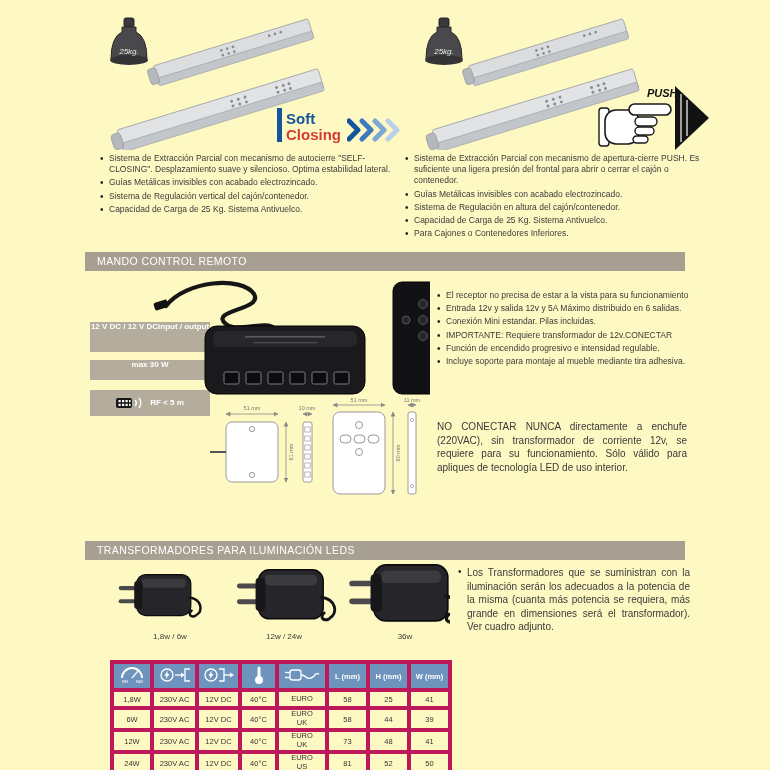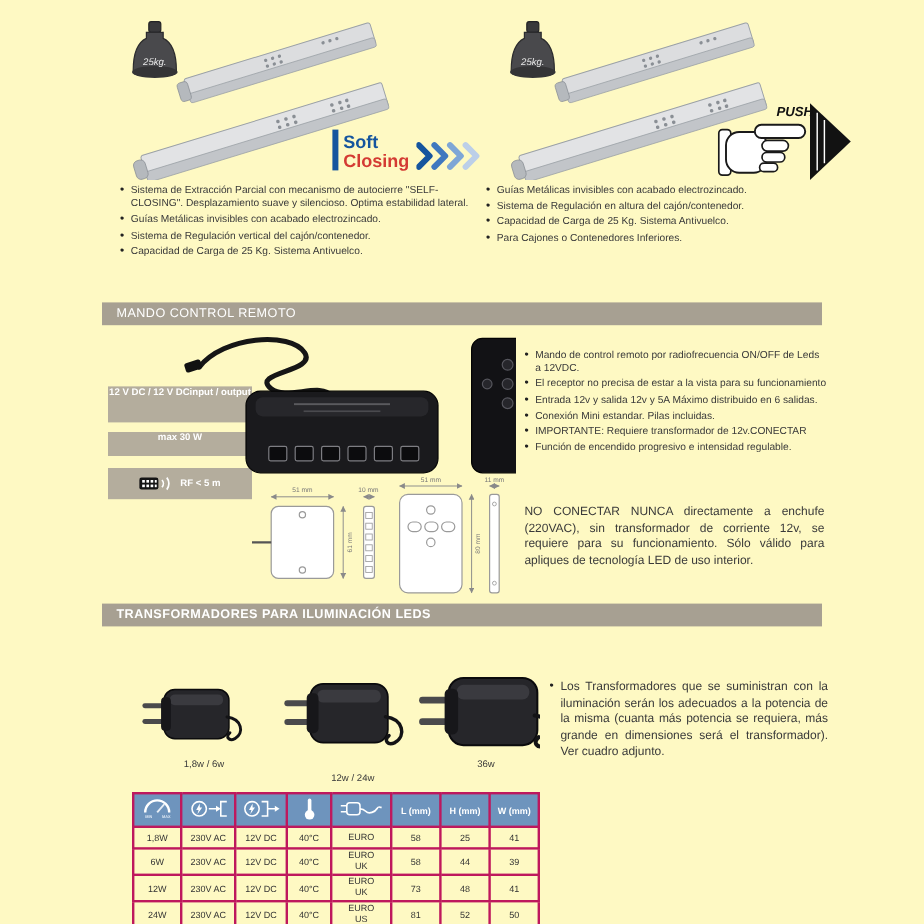--- a/index.html
+++ b/index.html
@@ -23,21 +23,21 @@
   
   .softclosing{position:absolute;display:flex;align-items:flex-end;}
   .sc-bar{width:5px;height:34px;background:#15559e;margin-right:4px;}
   .sc-text{line-height:1;}
   .sc-soft{color:#15559e;font-size:15px;font-weight:bold;display:block;}
   .sc-closing{color:#d43b33;font-size:15px;font-weight:bold;display:block;margin-top:1px;}
   
   .tlabel{position:absolute;font-size:8px;color:#3a3a3a;text-align:center;}
   
   table.tf{border-collapse:collapse;table-layout:fixed;}
-  table.tf th,table.tf td{border:2px solid #be185d;padding:0 1px;text-align:center;vertical-align:middle;
+  table.tf th,table.tf td{border:4px solid #be185d;padding:0 1px;text-align:center;vertical-align:middle;
                           font-size:7.5px;color:#333;box-sizing:border-box;}
   table.tf th{background:#6e94bd;color:#fff;height:28px;font-size:7.5px;font-weight:bold;}
   table.tf td .wrapnarrow{display:inline-block;width:30px;line-height:1.15;}
   .dimtext{font-size:5.5px;fill:#777;}
 </style>
 </head>
 <body>
 
 <div class="page">
 
@@ -165,20 +165,21 @@
     </svg>
   </div>
 
   <ul class="bullets abs" style="left:100px;top:153px;width:298px;">
     <li>Sistema de Extracción Parcial con mecanismo de autocierre "SELF-CLOSING". Desplazamiento suave y silencioso. Optima estabilidad lateral.</li>
     <li>Guías Metálicas invisibles con acabado electrozincado.</li>
     <li>Sistema de Regulación vertical del cajón/contenedor.</li>
     <li>Capacidad de Carga de 25 Kg. Sistema Antivuelco.</li>
   </ul>
   <ul class="bullets abs" style="left:405px;top:153px;width:298px;">
+    <li>Sistema de Extracción Parcial con mecanismo de apertura-cierre PUSH. Es suficiente una ligera presión del frontal para abrir o cerrar el cajón o contenedor.</li>
     <li>Guías Metálicas invisibles con acabado electrozincado.</li>
     <li>Sistema de Regulación en altura del cajón/contenedor.</li>
     <li>Capacidad de Carga de 25 Kg. Sistema Antivuelco.</li>
     <li>Para Cajones o Contenedores Inferiores.</li>
   </ul>
 
   <div class="section-bar" style="top:252px;">MANDO CONTROL REMOTO</div>
 
   <div class="spec-box" style="top:322px;height:30px;">
     <span>12 V DC / 12 V DC</span>
@@ -231,26 +232,26 @@
       <rect x="243" y="6" width="60" height="112" rx="9" fill="#121215" stroke="#030303"></rect>
       <circle cx="273" cy="28" r="4.5" fill="#26262b" stroke="#55555c"></circle>
       <circle cx="256" cy="44" r="4" fill="#26262b" stroke="#55555c"></circle>
       <circle cx="273" cy="44" r="4.5" fill="#26262b" stroke="#55555c"></circle>
       <circle cx="290" cy="44" r="4" fill="#26262b" stroke="#55555c"></circle>
       <circle cx="273" cy="60" r="4.5" fill="#26262b" stroke="#55555c"></circle>
     </g>
   </svg>
 
   <ul class="bullets abs" style="left:437px;top:290px;width:252px;">
-    <li>Mando de control remoto por radiofrecuencia ON/OFF de Leds a 12VDC.</li>
     <li>El receptor no precisa de estar a la vista para su funcionamiento</li>
     <li>Entrada 12v y salida 12v y 5A Máximo distribuido en 6 salidas.</li>
     <li>Conexión Mini estandar. Pilas incluidas.</li>
     <li>IMPORTANTE: Requiere transformador de 12v.CONECTAR</li>
     <li>Función de encendido progresivo e intensidad regulable.</li>
+    <li>Incluye soporte para montaje al mueble mediante tira adhesiva.</li>
   </ul>
 
   <div class="para abs" style="left:437px;top:420px;width:250px;">NO CONECTAR NUNCA directamente a enchufe (220VAC), sin transformador de corriente 12v, se requiere para su funcionamiento. Sólo válido para apliques de tecnología LED de uso interior.</div>
 
   <svg class="abs" style="left:208px;top:396px;" width="217" height="108" viewBox="0 0 217 108">
     <defs>
       <marker id="arrE" markerWidth="7" markerHeight="7" refX="5.5" refY="3" orient="auto">
         <path d="M0,0 L6,3 L0,6 Z" fill="#8a8a8a"></path>
       </marker>
       <marker id="arrS" markerWidth="7" markerHeight="7" refX="0.5" refY="3" orient="auto">
@@ -294,39 +295,39 @@
     <line x1="185" y1="16" x2="185" y2="98" stroke="#8a8a8a" stroke-width="0.8" marker-start="url(#arrS)" marker-end="url(#arrE)"></line>
     <text class="dimtext" text-anchor="middle" transform="rotate(-90 192 57)" x="192" y="57">80 mm</text>
 
     <rect x="200" y="16" width="8" height="82" rx="2" fill="#fff" stroke="#9a9a9a"></rect>
     <circle cx="204" cy="24" r="1.6" fill="none" stroke="#9a9a9a" stroke-width="0.7"></circle>
     <circle cx="204" cy="90" r="1.6" fill="none" stroke="#9a9a9a" stroke-width="0.7"></circle>
     <line x1="200" y1="9" x2="208" y2="9" stroke="#8a8a8a" stroke-width="0.8" marker-start="url(#arrS)" marker-end="url(#arrE)"></line>
     <text class="dimtext" x="204" y="6" text-anchor="middle">11 mm</text>
   </svg>
 
-  <div class="section-bar" style="top:503px;font-weight:bold;">TRANSFORMADORES PARA ILUMINACIÓN LEDS</div>
+  <div class="section-bar" style="top:541px;">TRANSFORMADORES PARA ILUMINACIÓN LEDS</div>
 
   <svg class="abs" style="left:105px;top:556px;" width="345" height="72" viewBox="0 0 345 72">
     <defs>
       <g id="plugdef">
         <rect x="2" y="22" width="26" height="5" rx="2.5" fill="#4a4a4c"></rect>
         <rect x="2" y="38" width="26" height="5" rx="2.5" fill="#4a4a4c"></rect>
         <rect x="24" y="8" width="66" height="50" rx="11" fill="#26262a" stroke="#0b0b0d" stroke-width="1.5"></rect>
         <rect x="30" y="13" width="54" height="11" rx="5" fill="#3a3a3f"></rect>
         <rect x="21" y="16" width="10" height="34" rx="4" fill="#17171a"></rect>
         <path d="M88,36 C103,38 106,52 96,58 C90,61 86,56 91,52" fill="none" stroke="#131315" stroke-width="3" stroke-linecap="round"></path>
       </g>
     </defs>
     <use href="#plugdef" transform="translate(12,12) scale(0.82)"></use>
     <use href="#plugdef" transform="translate(130,6) scale(0.98)"></use>
     <use href="#plugdef" transform="translate(242,0) scale(1.12)"></use>
   </svg>
   <div class="tlabel" style="left:110px;top:632px;width:120px;">1,8w / 6w</div>
-  <div class="tlabel" style="left:238px;top:632px;width:112px;margin-top:12px;">12w / 24w</div>
+  <div class="tlabel" style="left:228px;top:632px;width:112px;">12w / 24w</div>
   <div class="tlabel" style="left:355px;top:632px;width:100px;">36w</div>
 
   <ul class="bullets abs" style="left:458px;top:566px;width:232px;">
     <li class="para">Los Transformadores que se suministran con la iluminación serán los adecuados a la potencia de la misma (cuanta más potencia se requiera, más grande en dimensiones será el transformador). Ver cuadro adjunto.</li>
   </ul>
 
   <table class="tf abs" style="left:110px;top:660px;">
     <colgroup>
       <col style="width:40px">
         <col style="width:45px">

